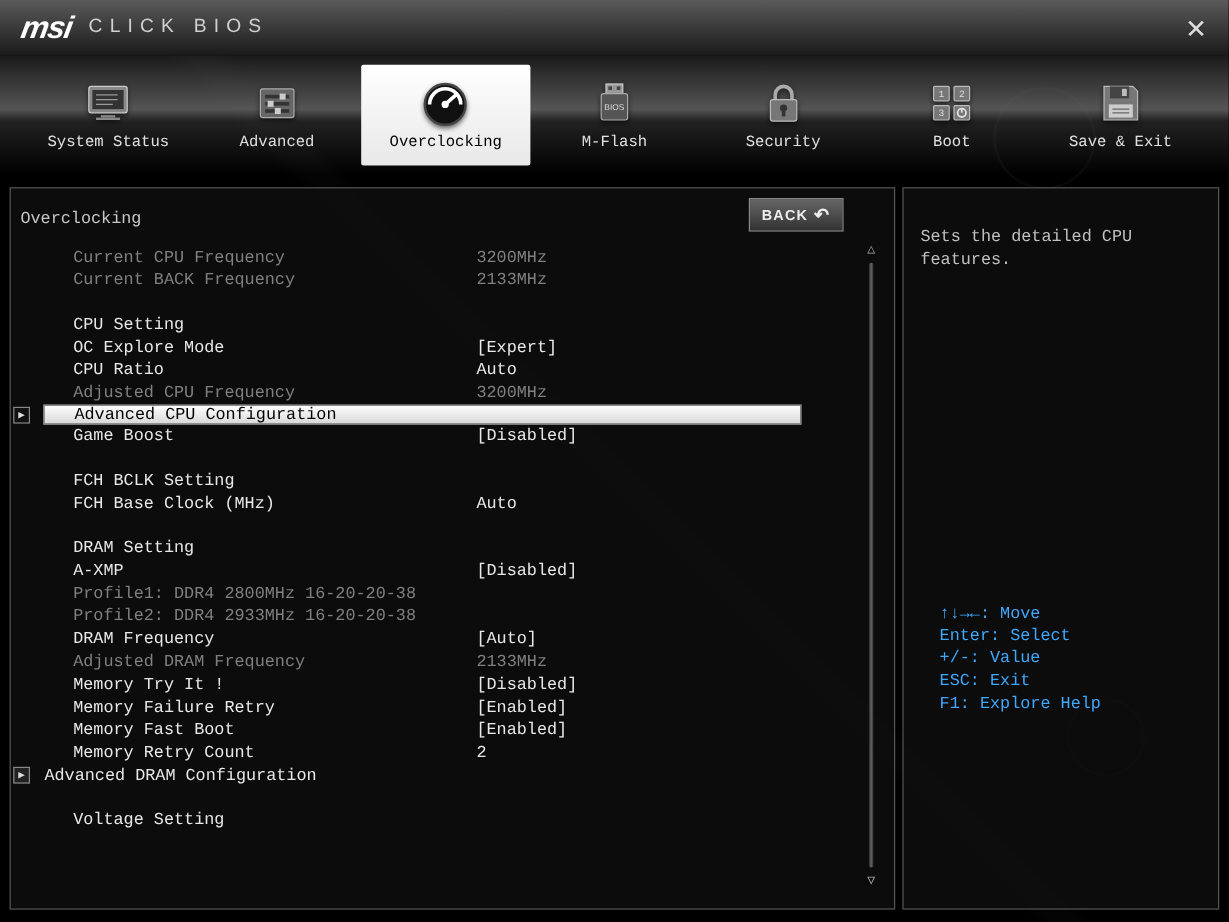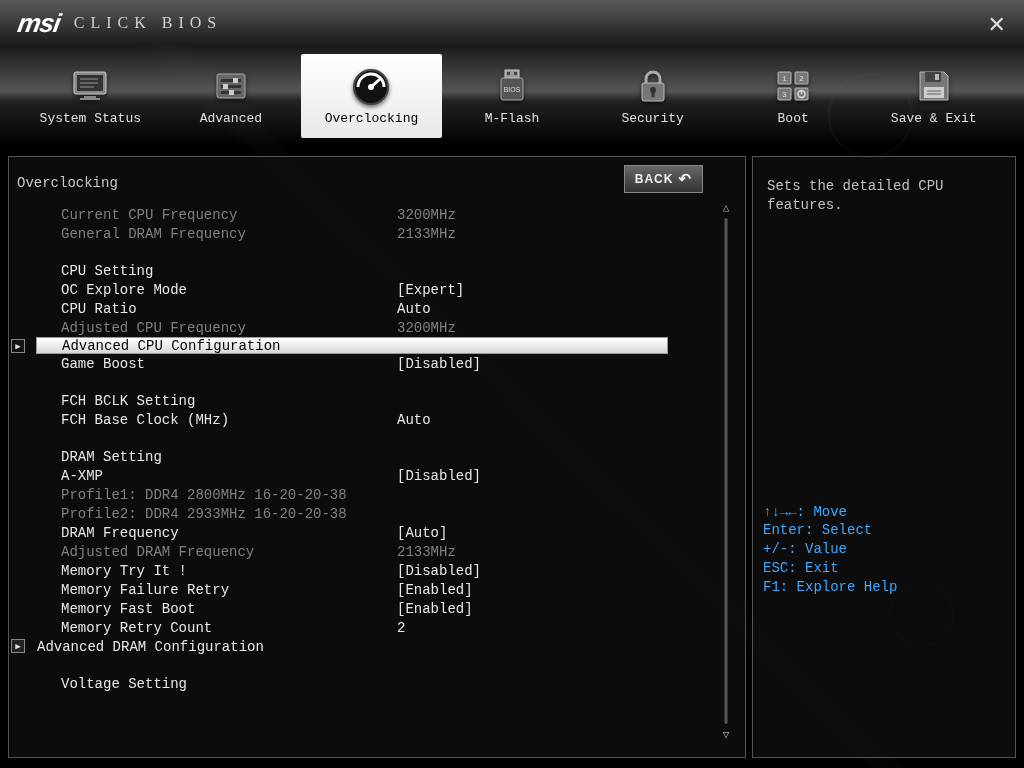--- a/index.html
+++ b/index.html
@@ -37,21 +37,21 @@
 .logo {
   font-family: Arial, sans-serif;
   font-weight: 900;
   font-style: italic;
   font-size: 26px;
   color: #fff;
   letter-spacing: -1px;
   transform: skewX(-10deg);
 }
 .title {
-  font-family: Liberation Serif, serif;
+  font-family: Liberation Sans, sans-serif;
   font-size: 16px;
   color: #d0d0d0;
   margin-left: 14px;
   letter-spacing: 6px;
   font-weight: 300;
 }
 .close-x {
   position: absolute;
   right: 18px;
   top: 12px;
@@ -105,21 +105,21 @@
   flex: 1;
   border: 1px solid #555;
   background: rgba(20,20,20,0.6);
   position: relative;
   padding: 18px 10px 10px 28px;
 }
 .side {
   width: 264px;
   border: 1px solid #555;
   background: rgba(20,20,20,0.6);
-  padding: 20px 14px;
+  padding: 32px 14px;
   position: relative;
 }
 
 .back-btn {
   position: absolute;
   top: 8px;
   right: 42px;
   background: linear-gradient(to bottom, #666, #333);
   border: 1px solid #888;
   color: #eee;
@@ -201,21 +201,21 @@
   border-radius: 2px;
 }
 
 .help-text {
   color: #c0c0c0;
   line-height: 1.35;
 }
 .keys {
   position: absolute;
   bottom: 160px;
-  left: 10px;
+  left: 30px;
   color: #3fa8ff;
   line-height: 1.35;
 }
 </style>
 </head>
 <body>
 
 <div class="topbar">
   <span class="logo">msi</span>
   <span class="title">CLICK BIOS</span>
@@ -325,21 +325,21 @@
 
     <div class="section-title">Overclocking</div>
 
     <div style="height:6px"></div>
 
     <div class="row r-gray">
       <span class="lbl">Current CPU Frequency</span>
       <span class="val">3200MHz</span>
     </div>
     <div class="row r-gray">
-      <span class="lbl">General DRAM Frequency</span>
+      <span class="lbl">Current BACK Frequency</span>
       <span class="val">2133MHz</span>
     </div>
     <div class="row r-white group-hdr">
       <span class="lbl">CPU Setting</span>
     </div>
 
     <div class="row r-white">
       <span class="lbl">OC Explore Mode</span>
       <span class="val">[Expert]</span>
     </div>

